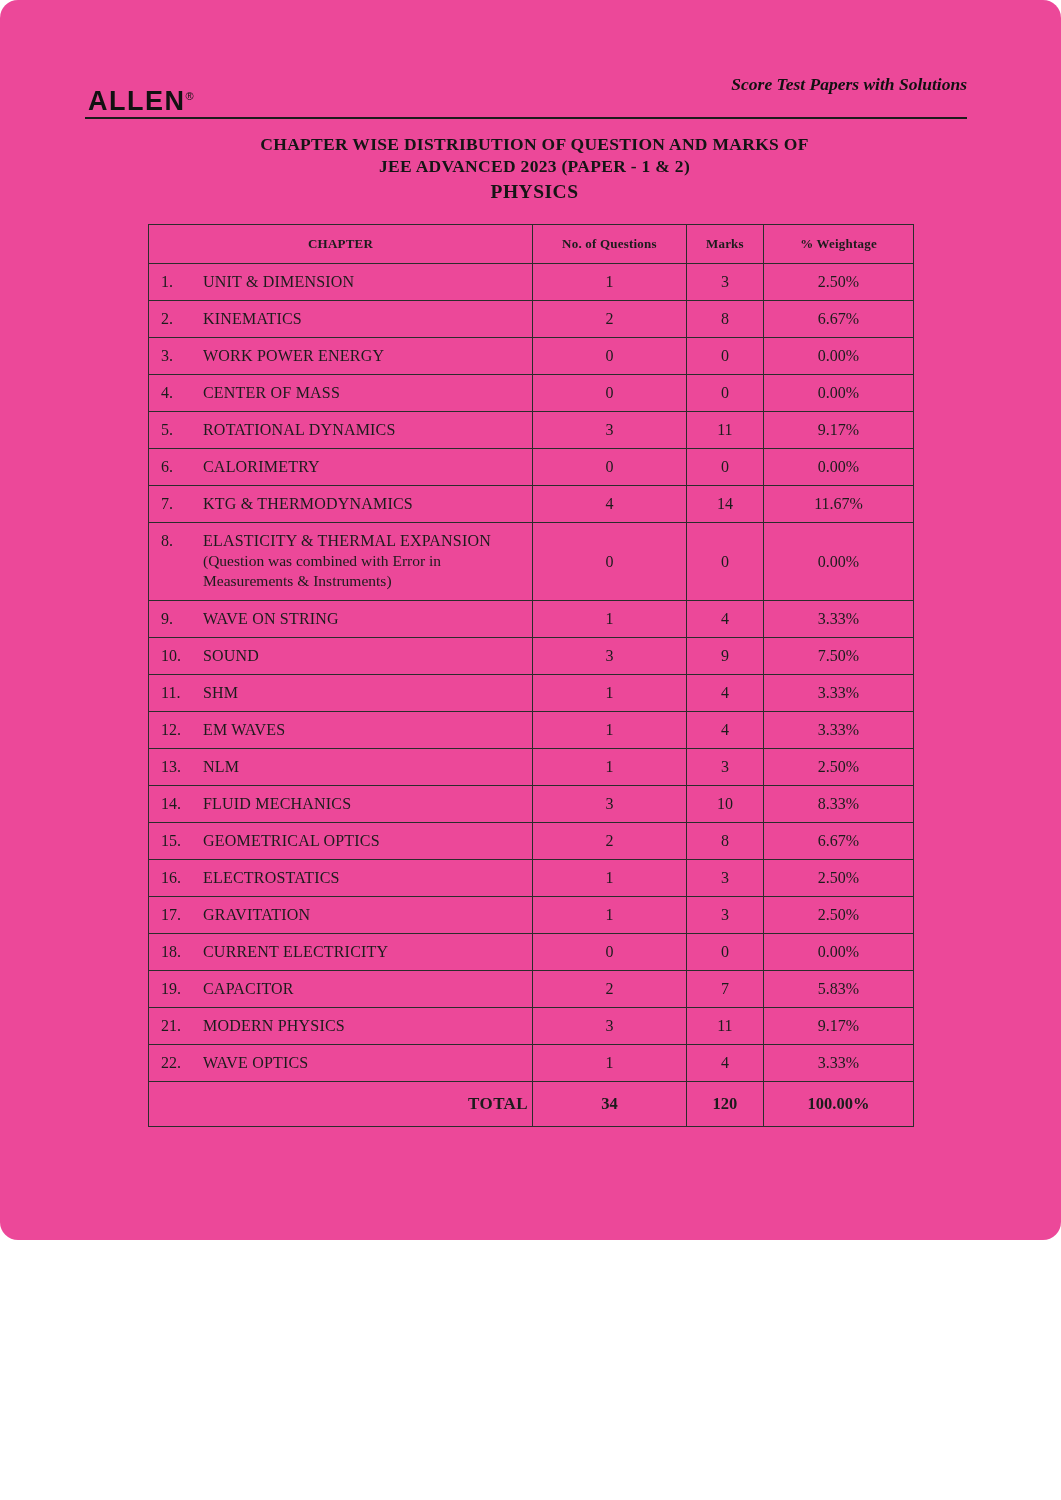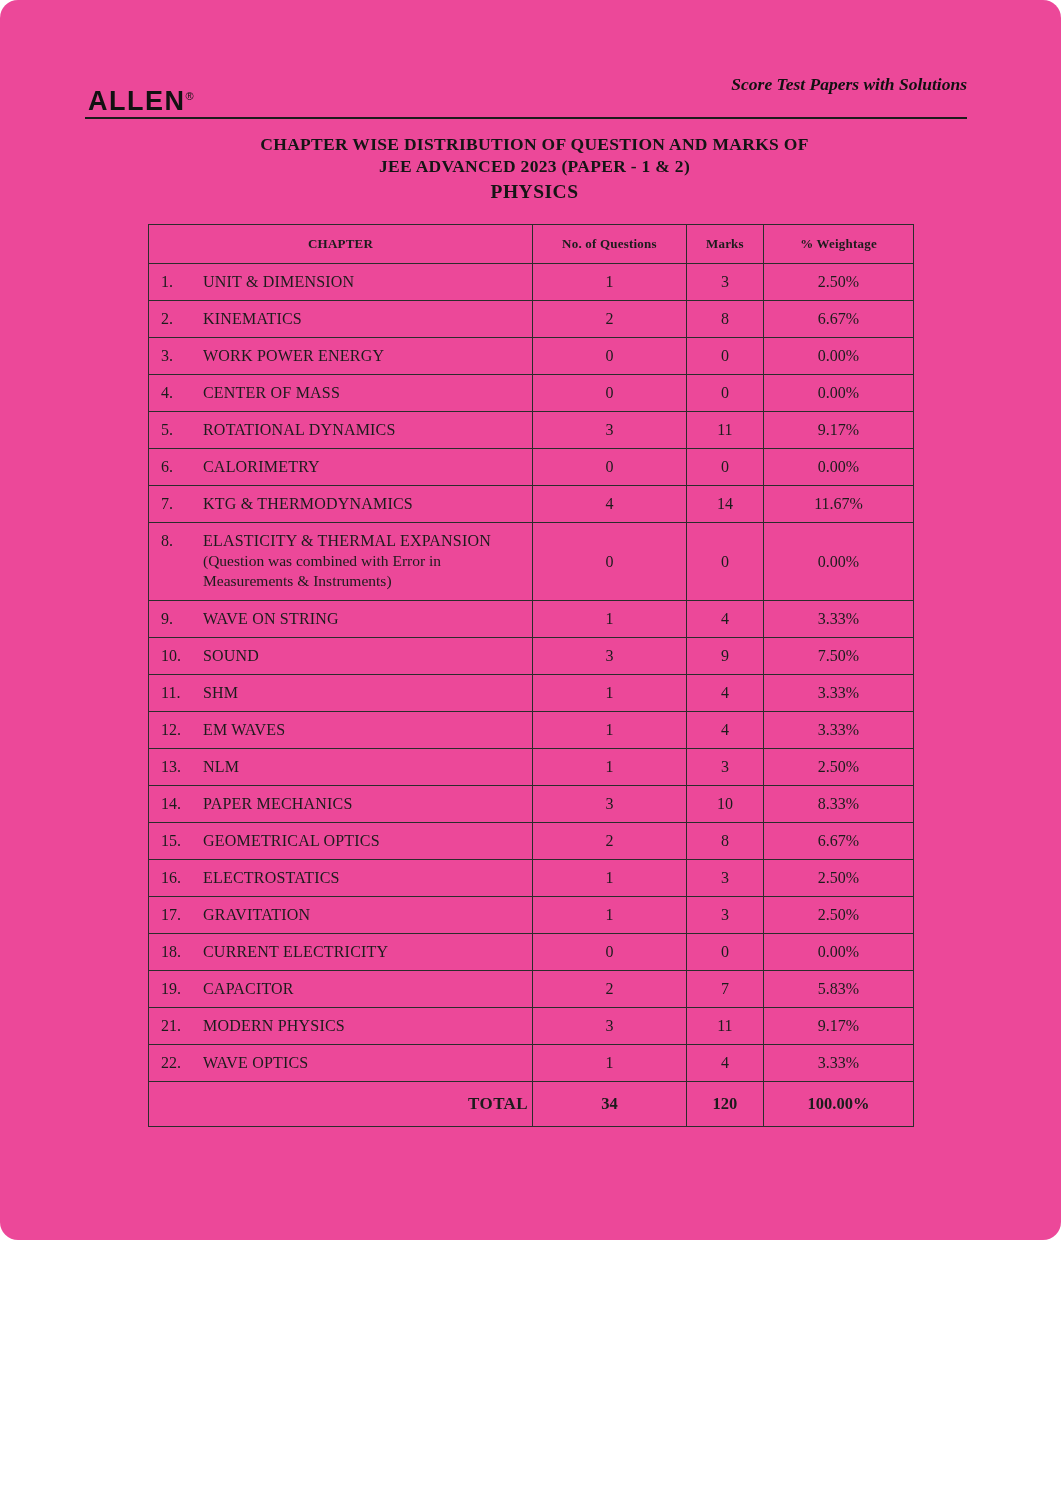--- a/index.html
+++ b/index.html
@@ -292,21 +292,21 @@
     </td>
     <td class="num">1</td>
     <td class="num">3</td>
     <td class="num">2.50%</td>
   </tr>
           <tr>
     <td class="cell-chapter">
       <div class="chapter-flex">
         <span class="row-no">14.</span>
         <span class="row-text">
-          <span>PAPER MECHANICS</span>
+          <span>FLUID MECHANICS</span>
           
         </span>
       </div>
     </td>
     <td class="num">3</td>
     <td class="num">10</td>
     <td class="num">8.33%</td>
   </tr>
           <tr>
     <td class="cell-chapter">

